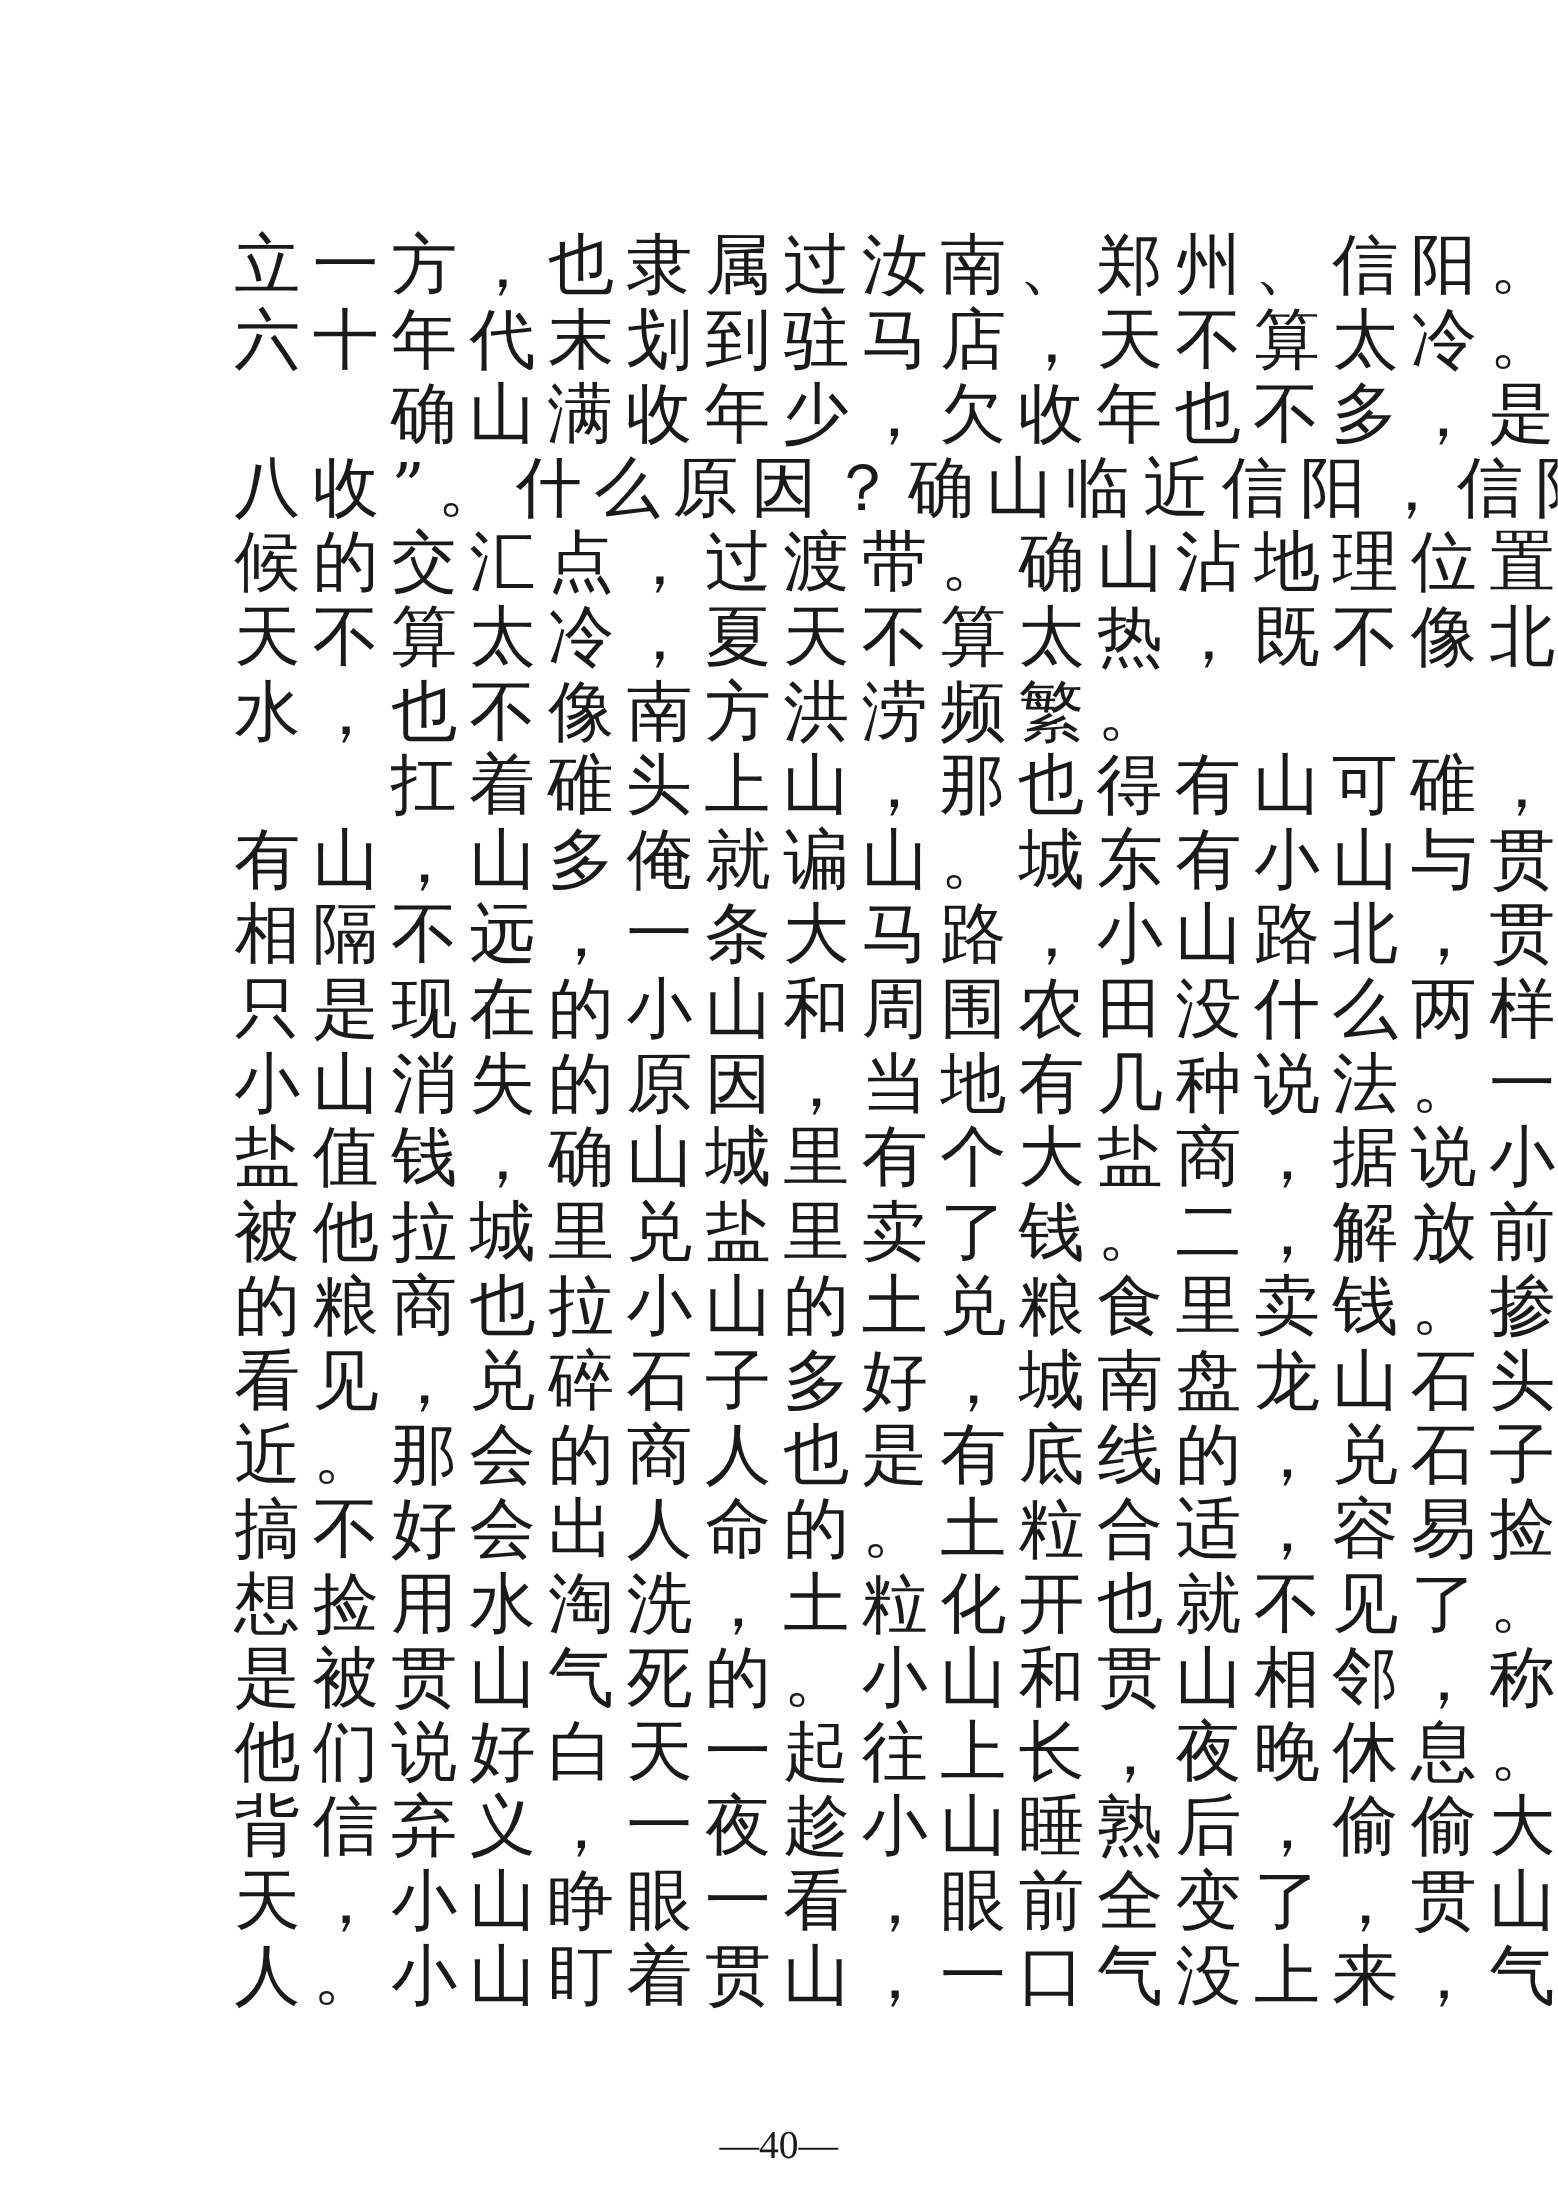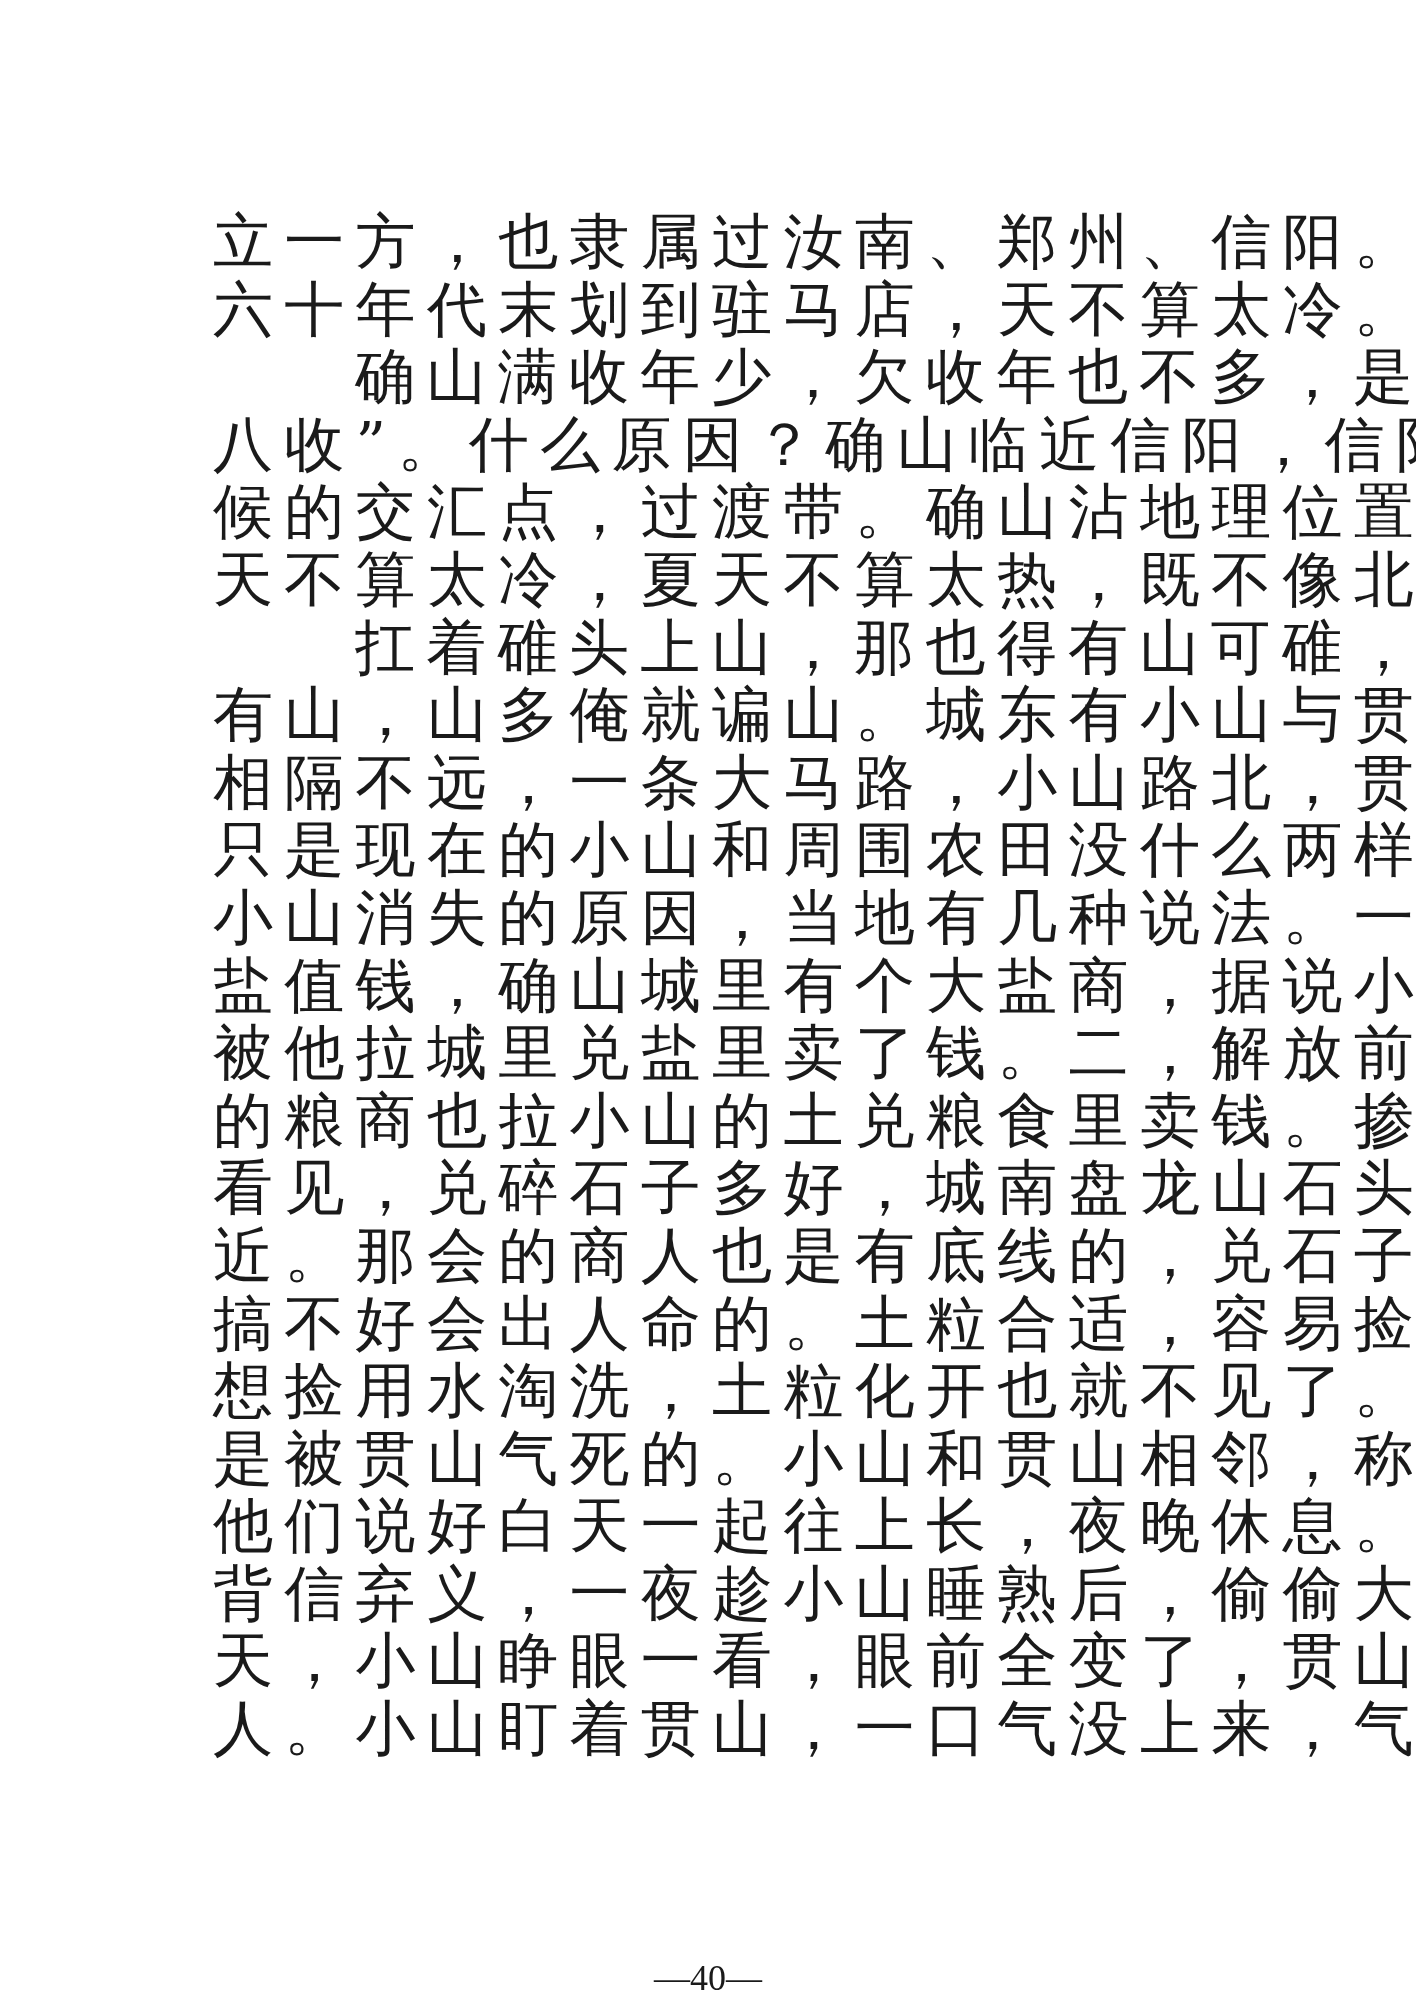--- a/index.html
+++ b/index.html
@@ -35,33 +35,33 @@
     .page-number {
       position: absolute;
       left: 0;
       width: 1416px;
       top: 1930px;
       text-align: center;
       font-size: 36px;
       line-height: 40px;
       font-family: "Liberation Serif", "DejaVu Serif", serif;
       letter-spacing: 0px;
-      margin-top: 28px;
     }
   </style>
 </head>
 <body>
 
 <div class="page-body">
   <span class="line">立一方，也隶属过汝南、郑州、信阳。上世纪</span>
   <span class="line">六十年代末划到驻马店，天不算太冷。</span>
   <span class="line indent">确山满收年少，欠收年也不多，是有名的“老</span>
   <span class="line">八收”。什么原因？确山临近信阳，信阳是南北气</span>
   <span class="line">候的交汇点，过渡带。确山沾地理位置的光，冬</span>
   <span class="line">天不算太冷，夏天不算太热，既不像北方太少雨</span>
+  <span class="line">水，也不像南方洪涝频繁。</span>
   <span class="line indent">扛着碓头上山，那也得有山可碓，确山确实</span>
   <span class="line">有山，山多俺就谝山。城东有小山与贯山，两山</span>
   <span class="line">相隔不远，一条大马路，小山路北，贯山路南。</span>
   <span class="line">只是现在的小山和周围农田没什么两样了，关于</span>
   <span class="line">小山消失的原因，当地有几种说法。一，旧社会</span>
   <span class="line">盐值钱，确山城里有个大盐商，据说小山的土都</span>
   <span class="line">被他拉城里兑盐里卖了钱。二，解放前确山城里</span>
   <span class="line">的粮商也拉小山的土兑粮食里卖钱。掺土粒一眼</span>
   <span class="line">看见，兑碎石子多好，城南盘龙山石头多，就</span>
   <span class="line">近。那会的商人也是有底线的，兑石子太缺德，</span>

